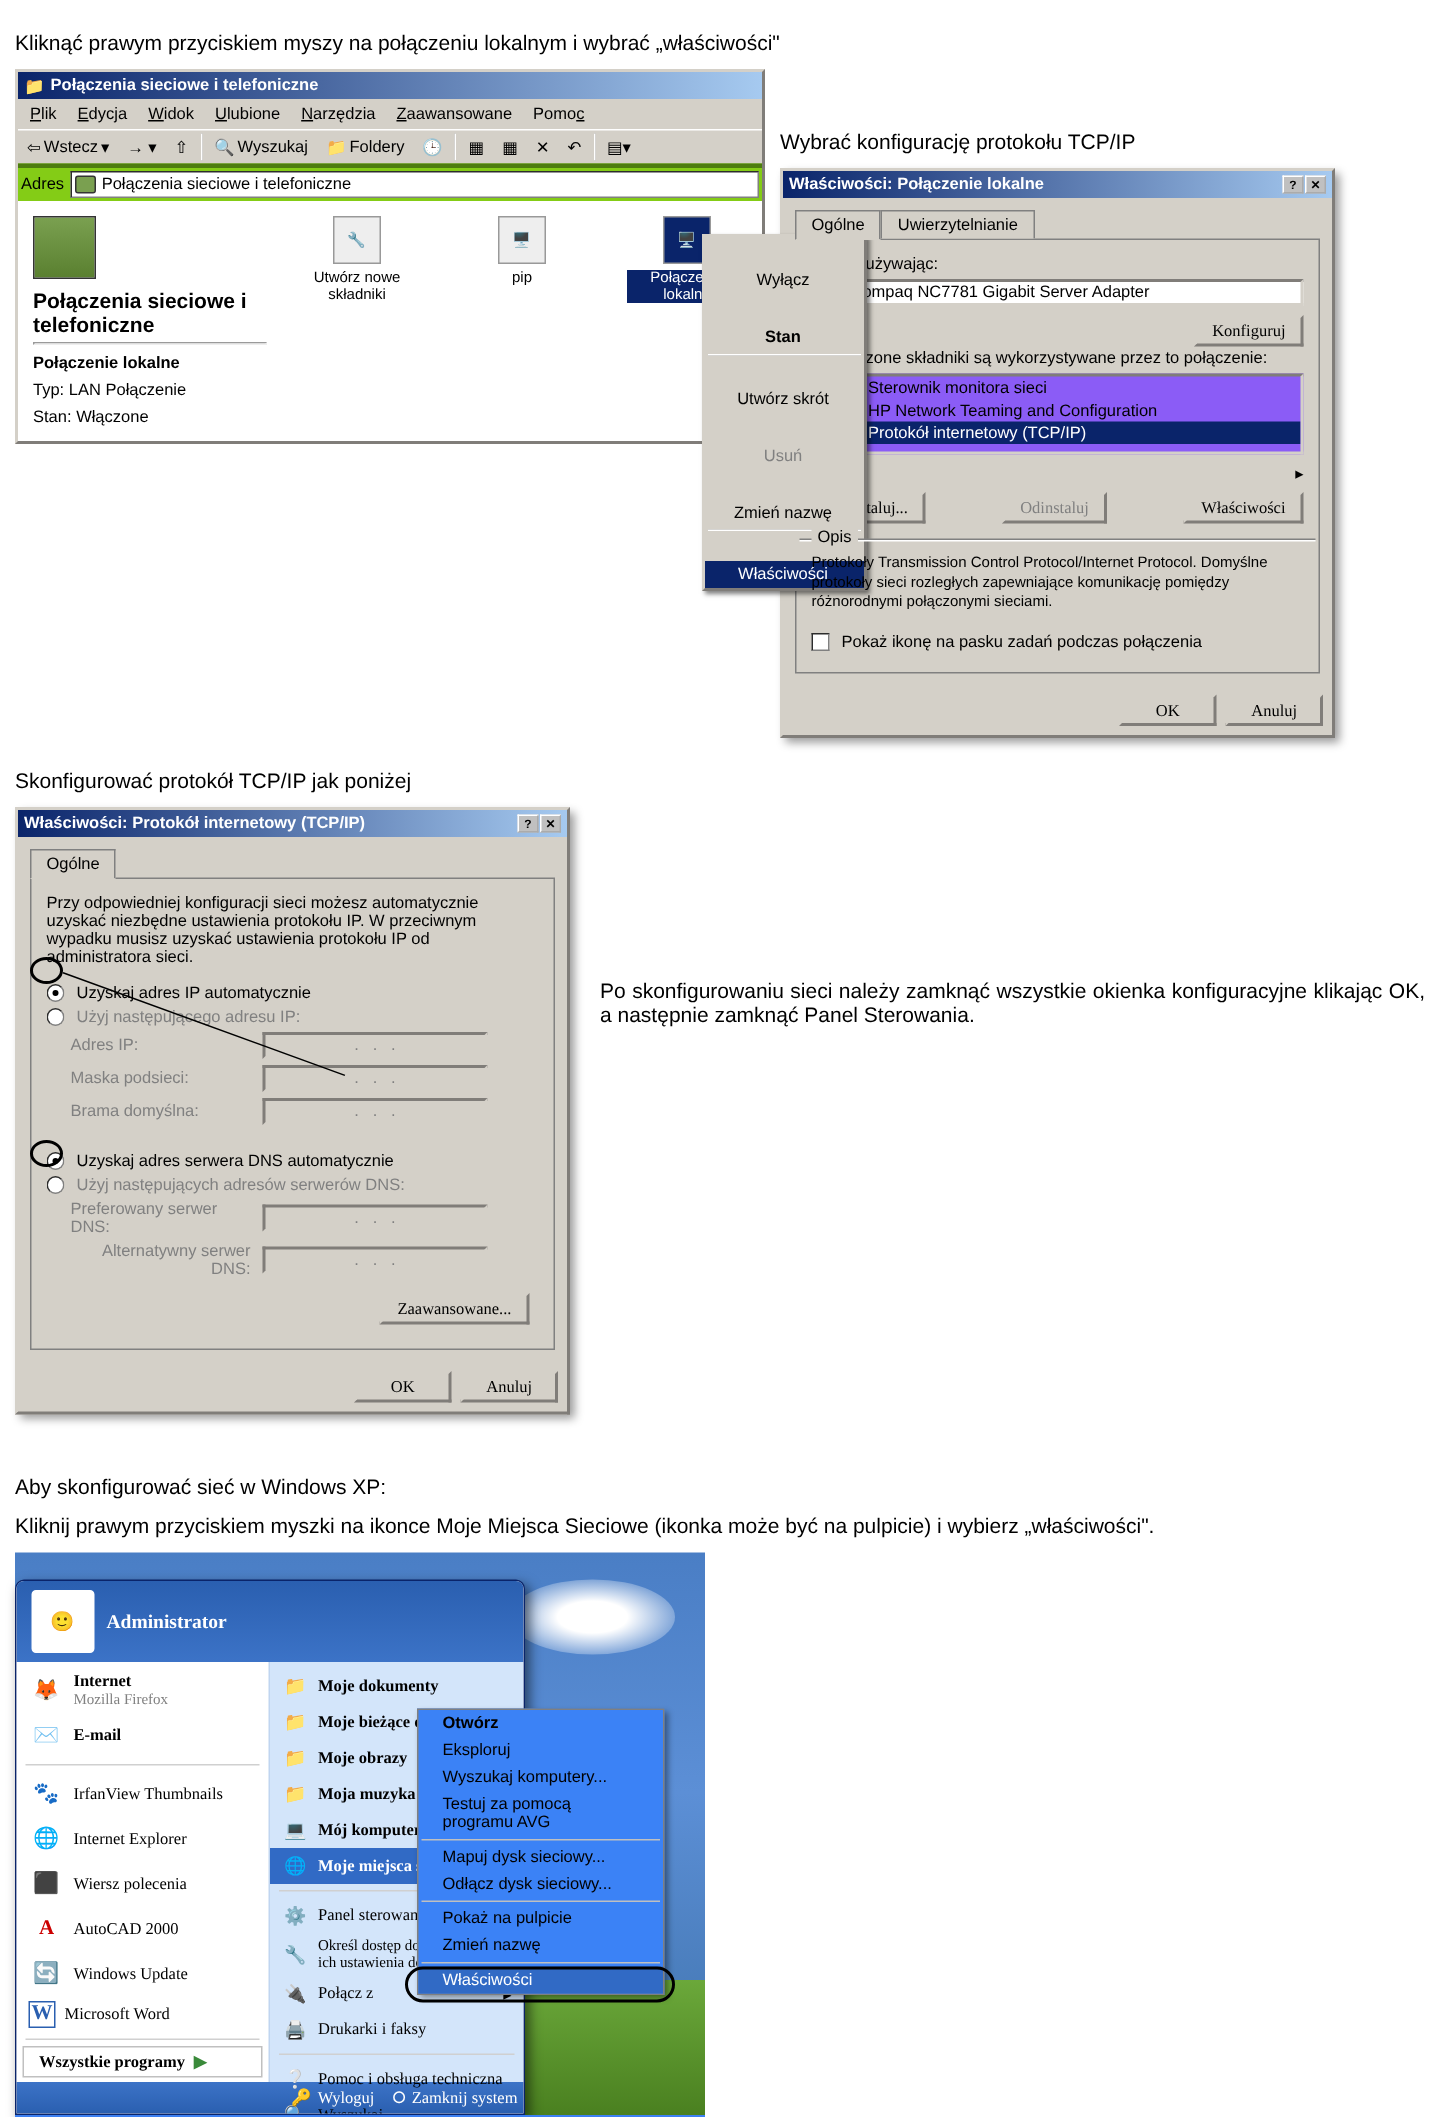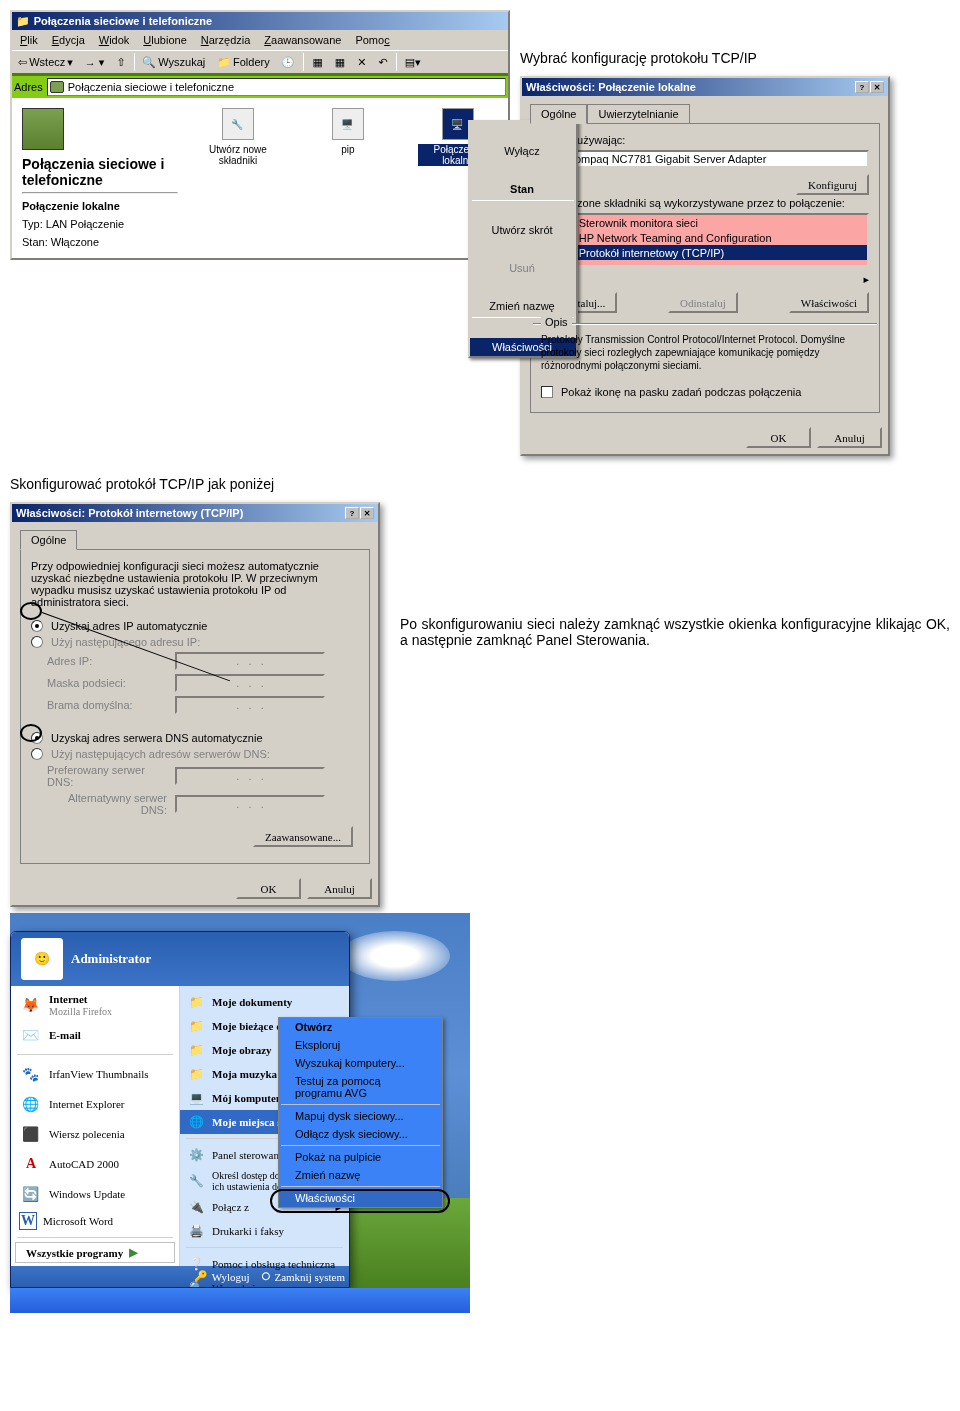--- a/index.html
+++ b/index.html
@@ -36,21 +36,21 @@
   .context-menu .selected { background: #0a246a; color: #fff; }
   
   .dialog { background: #d4d0c8; border: 2px outset #d4d0c8; font-family: Tahoma, sans-serif; font-size: 11px; width: 370px; box-shadow: 3px 3px 6px rgba(0,0,0,0.4); }
   .dialog-body { padding: 8px; }
   .tabs { display: flex; }
   .tab { padding: 3px 10px; border: 1px solid #808080; border-bottom: none; background: #d4d0c8; font-size: 11px; }
   .tab.active { background: #d4d0c8; position: relative; z-index: 2; border-bottom: 1px solid #d4d0c8; margin-bottom: -1px; }
   .tab-content { border: 1px solid #808080; padding: 10px; background: #d4d0c8; }
   .field-row { display: flex; align-items: center; margin: 4px 0; gap: 8px; }
   .sunken-field { background: #fff; border: 2px inset #d4d0c8; padding: 2px 4px; flex: 1; display: flex; align-items: center; gap: 6px; height: 18px; }
-  .sunken-list { background: #fca5a5; border: 2px inset #d4d0c8; height: 54px; overflow: hidden; }
+  .sunken-list { background: #8b5cf6; border: 2px inset #d4d0c8; height: 54px; overflow: hidden; }
   .list-item { display: flex; align-items: center; padding: 1px 2px; gap: 4px; }
   .list-item.sel { background: #0a246a; color: #fff; }
   .btn { background: #d4d0c8; border: 2px outset #d4d0c8; padding: 2px 10px; font-size: 11px; min-width: 65px; text-align: center; height: 21px; font-family: Tahoma; }
   .btn.disabled { color: #808080; }
   .groupbox-line { border-top: 1px solid #808080; border-bottom: 1px solid #fff; margin-bottom: 8px; margin-left: -8px; margin-right: -8px; position: relative; }
   .groupbox-title { position: absolute; top: -8px; left: 8px; background: #d4d0c8; padding: 0 4px; }
   .radio { width: 12px; height: 12px; border-radius: 6px; background: #fff; border: 1px inset #808080; display: inline-flex; align-items: center; justify-content: center; }
   .radio.checked::after { content: ''; width: 4px; height: 4px; background: #000; border-radius: 2px; }
   .checkbox { width: 12px; height: 12px; background: #fff; border: 1px inset #808080; display: inline-flex; align-items: center; justify-content: center; font-size: 9px; }
   .ip-field { background: #fff; border: 2px inset #d4d0c8; width: 150px; height: 18px; display: flex; align-items: center; justify-content: space-around; color: #808080; }
@@ -86,20 +86,21 @@
   
   .row1 { display: flex; align-items: flex-start; gap: 10px; }
   .row2 { display: flex; align-items: flex-start; gap: 20px; margin-top: 10px; }
   .net-icon { width: 14px; height: 12px; display: inline-block; background: #7aa050; border: 1px solid #333; border-radius: 2px; }
   .adapter-icon { width: 14px; height: 12px; display: inline-block; background: #6a8a3a; border: 1px solid #333; }
 </style>
 </head>
 <body>
 
 <div class="page">
+  <p class="instruction">Kliknąć prawym przyciskiem myszy na połączeniu lokalnym i wybrać „właściwości"</p>
 
   <div class="row1">
 
     <div class="win2k-window" style="width:500px;">
       <div class="titlebar">
         <span style="display:flex;align-items:center;gap:4px;">
             <span>📁</span>
             <span>Połączenia sieciowe i telefoniczne</span>
           </span>
       </div>
@@ -304,20 +305,24 @@
         <div class="hand-circle" style="left:8px;top:220px;width:22px;height:18px;"></div>
         <div class="hand-line" style="left:30px;top:108px;width:200px;transform:rotate(20deg);"></div>
       </div>
     </div>
 
     <div style="flex:1;padding-top:140px;">
       <p class="instruction" style="text-align:justify;">Po skonfigurowaniu sieci należy zamknąć wszystkie okienka konfiguracyjne klikając OK, a następnie zamknąć Panel Sterowania.</p>
     </div>
   </div>
 
+  <div style="margin-top:40px;">
+    <p class="instruction">Aby skonfigurować sieć w Windows XP:</p>
+    <p class="instruction">Kliknij prawym przyciskiem myszki na ikonce Moje Miejsca Sieciowe (ikonka może być na pulpicie) i wybierz „właściwości".</p>
+  </div>
 
   <div class="xp-container" style="margin-top:6px;">
     <div class="xp-bg">
       <div style="position:absolute;top:18px;right:20px;width:110px;height:50px;background:radial-gradient(ellipse,#fff 30%,rgba(255,255,255,0.3) 70%,transparent);border-radius:50%;"></div>
       <div style="position:absolute;bottom:25px;left:0;right:0;height:90px;background:linear-gradient(#6ba83a,#4a8020);"></div>
     </div>
     <div class="xp-start-menu">
       <div class="xp-header">
         <div class="xp-avatar">🙂</div>
         <span>Administrator</span>

